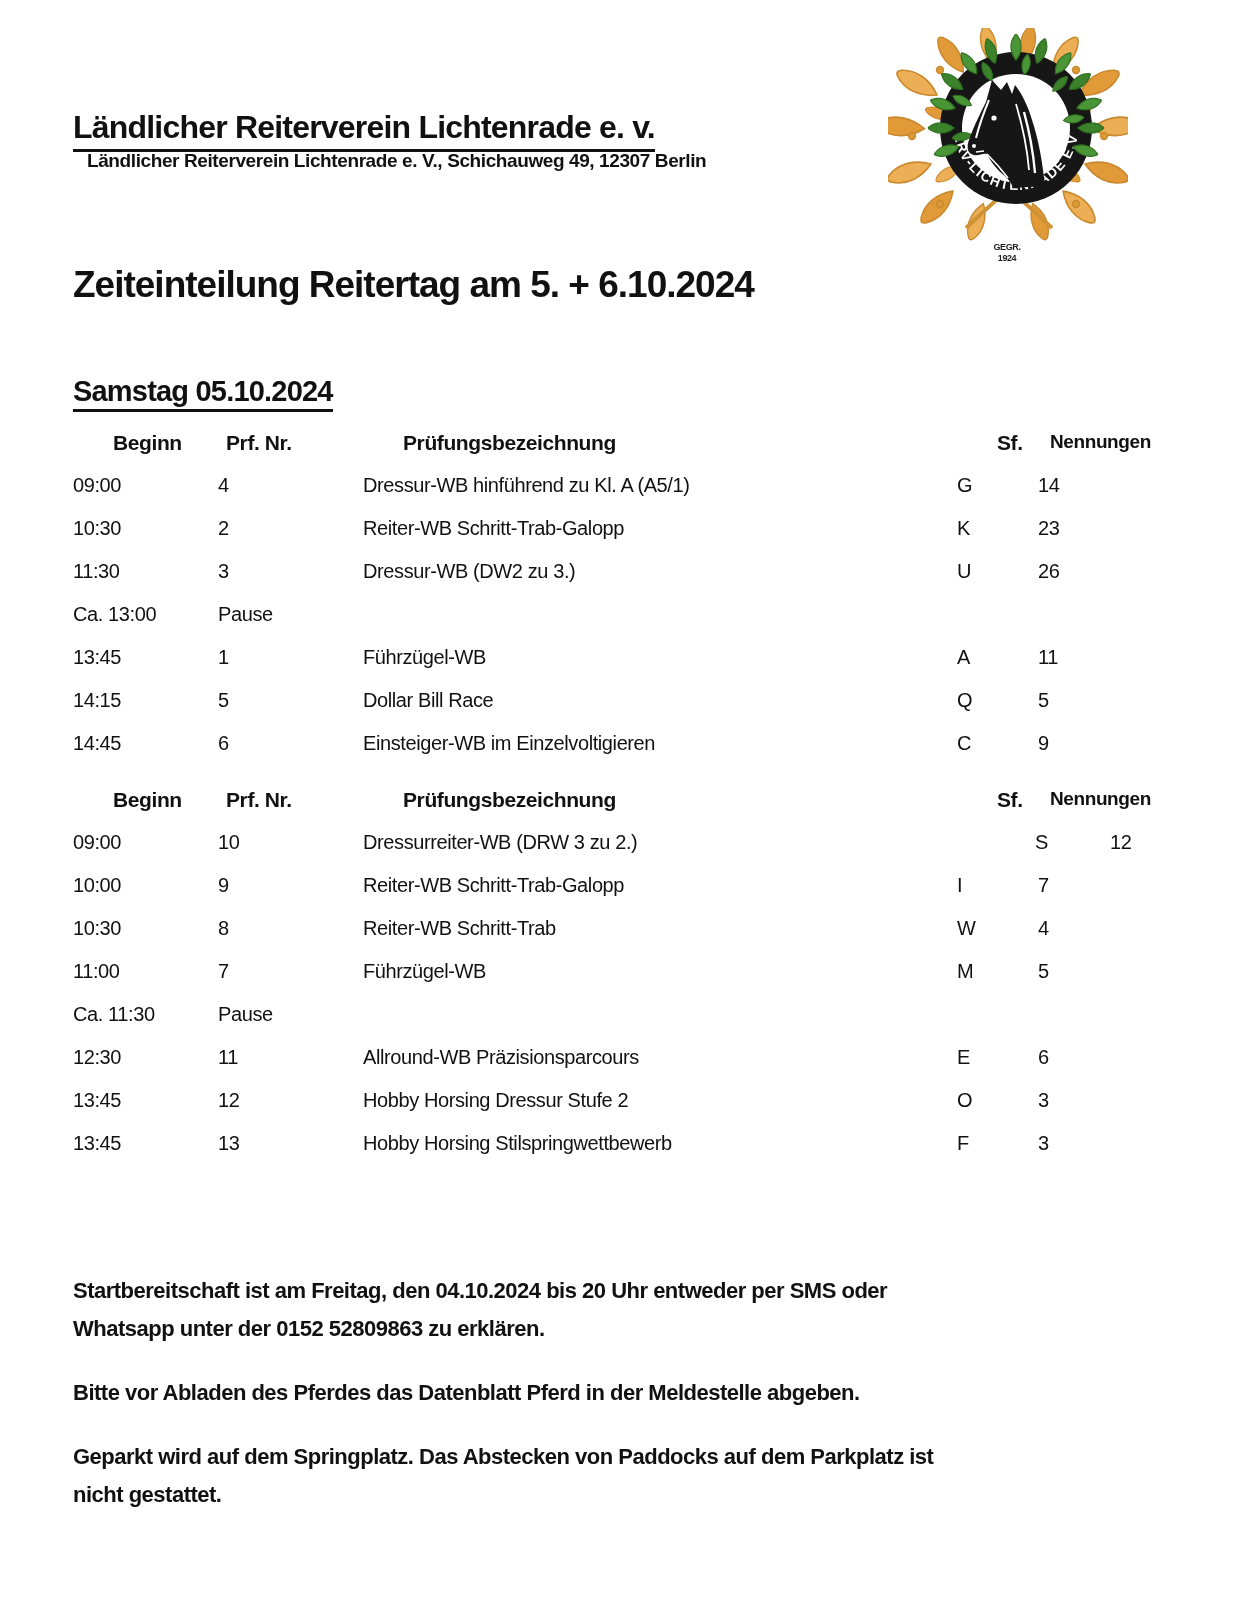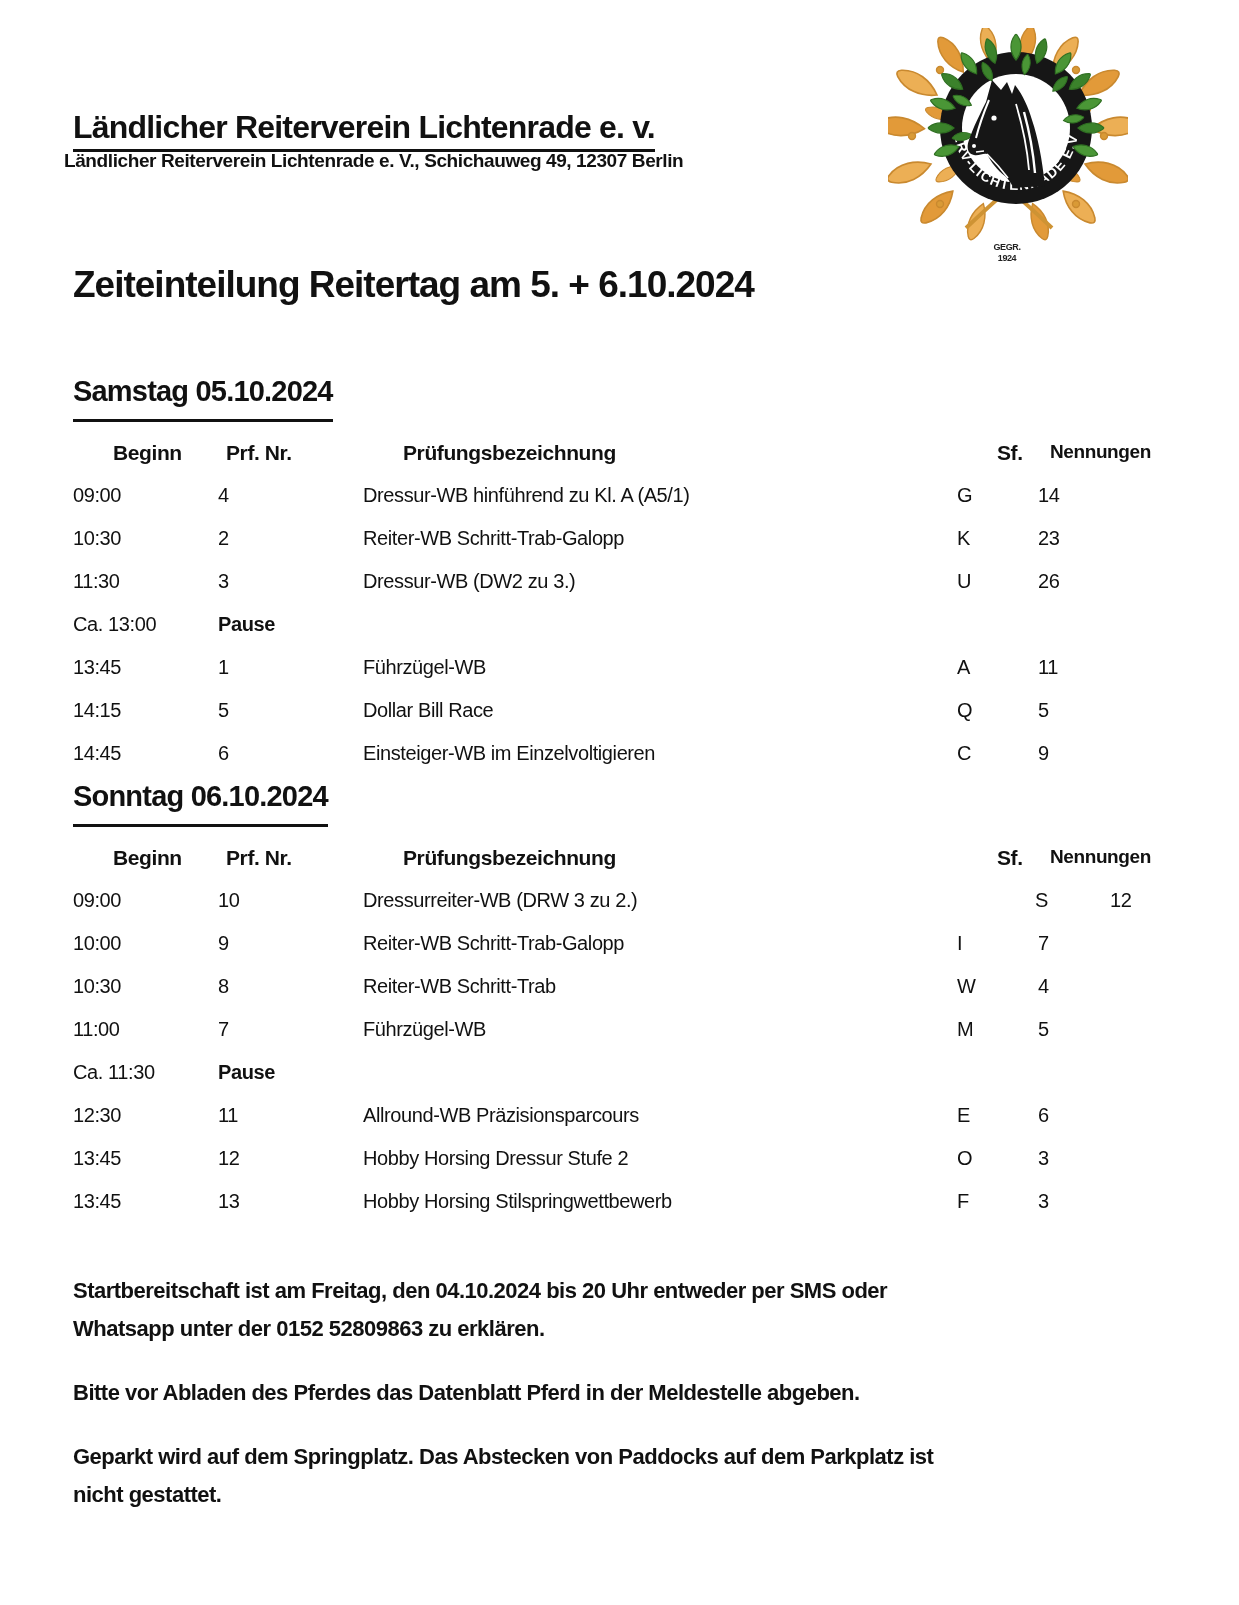--- a/index.html
+++ b/index.html
@@ -11,50 +11,50 @@
   .abs{position:absolute;}
 
   
   #club-title{
     left:73px;top:78px;font-size:32px;font-weight:700;
     border-bottom:3px solid #111;padding-bottom:3px;letter-spacing:-0.8px;
     white-space:nowrap;
     margin-top:31px;
   }
   #club-address{
-    left:64px;top:150px;font-size:19px;font-weight:700;white-space:nowrap;
+    left:87px;top:150px;font-size:19px;font-weight:700;white-space:nowrap;
   }
   #doc-title{
     left:73px;top:264px;font-size:37px;font-weight:700;letter-spacing:-1px;white-space:nowrap;
   }
   #club-logo{left:888px;top:28px;width:240px;height:237px;}
 
   
   .section{left:73px;width:1120px;}
   #sec-sat{top:374px;}
   #sec-sun{top:779px;}
   .section-title{
     display:inline-block;font-size:29px;font-weight:700;line-height:34px;
-    border-bottom:3px solid #111;padding-bottom:11px;letter-spacing:-0.8px;
+    border-bottom:3px solid #111;padding-bottom:1px;letter-spacing:-0.8px;
     margin:0 0 10px 0;
   }
   .thead,.trow{position:relative;height:43px;}
   .cell{position:absolute;top:9px;font-size:20px;white-space:nowrap;}
   .thead .cell{font-weight:700;font-size:21px;margin-left:40px;}
   .h-beginn{left:0;}
   .h-prf{left:113px;}
   .h-bez{left:290px;}
   .h-sf{left:884px;}
   .h-nenn{left:937px;font-size:19px !important;}
   .c-beginn{left:0;}
   .c-prf{left:145px;}
   .c-bez{left:290px;}
   .c-sf{left:884px;}
   .c-nenn{left:965px;}
-  .trow.pause .c-prf{font-weight:700;text-align:right;}
+  .trow.pause .c-prf{font-weight:400;text-align:right;}
   .trow.shifted .c-sf{left:962px;}
   .trow.shifted .c-nenn{left:1037px;}
 
   
   #notes{left:73px;top:1272px;width:1120px;}
   .note{
     margin:0 0 26px 0;font-size:22px;font-weight:700;line-height:38px;
     white-space:pre-line;letter-spacing:-0.5px;
   }
 </style>
@@ -206,21 +206,20 @@
         <span class="cell c-beginn">14:45</span>
         <span class="cell c-prf">6</span>
         <span class="cell c-bez">Einsteiger-WB im Einzelvoltigieren</span>
         <span class="cell c-sf">C</span>
         <span class="cell c-nenn">9</span>
       </div>
     </div>
 </div>
 
 <div class="abs section" id="sec-sun">
-  <div class="section-title">Sonntag 06.10.2024</div>
   <div class="thead">
     <span class="cell h-beginn">Beginn</span>
     <span class="cell h-prf">Prf. Nr.</span>
     <span class="cell h-bez">Prüfungsbezeichnung</span>
     <span class="cell h-sf">Sf.</span>
     <span class="cell h-nenn">Nennungen</span>
   </div>
   <div>
       <div class="trow shifted">
         <span class="cell c-beginn">09:00</span>

